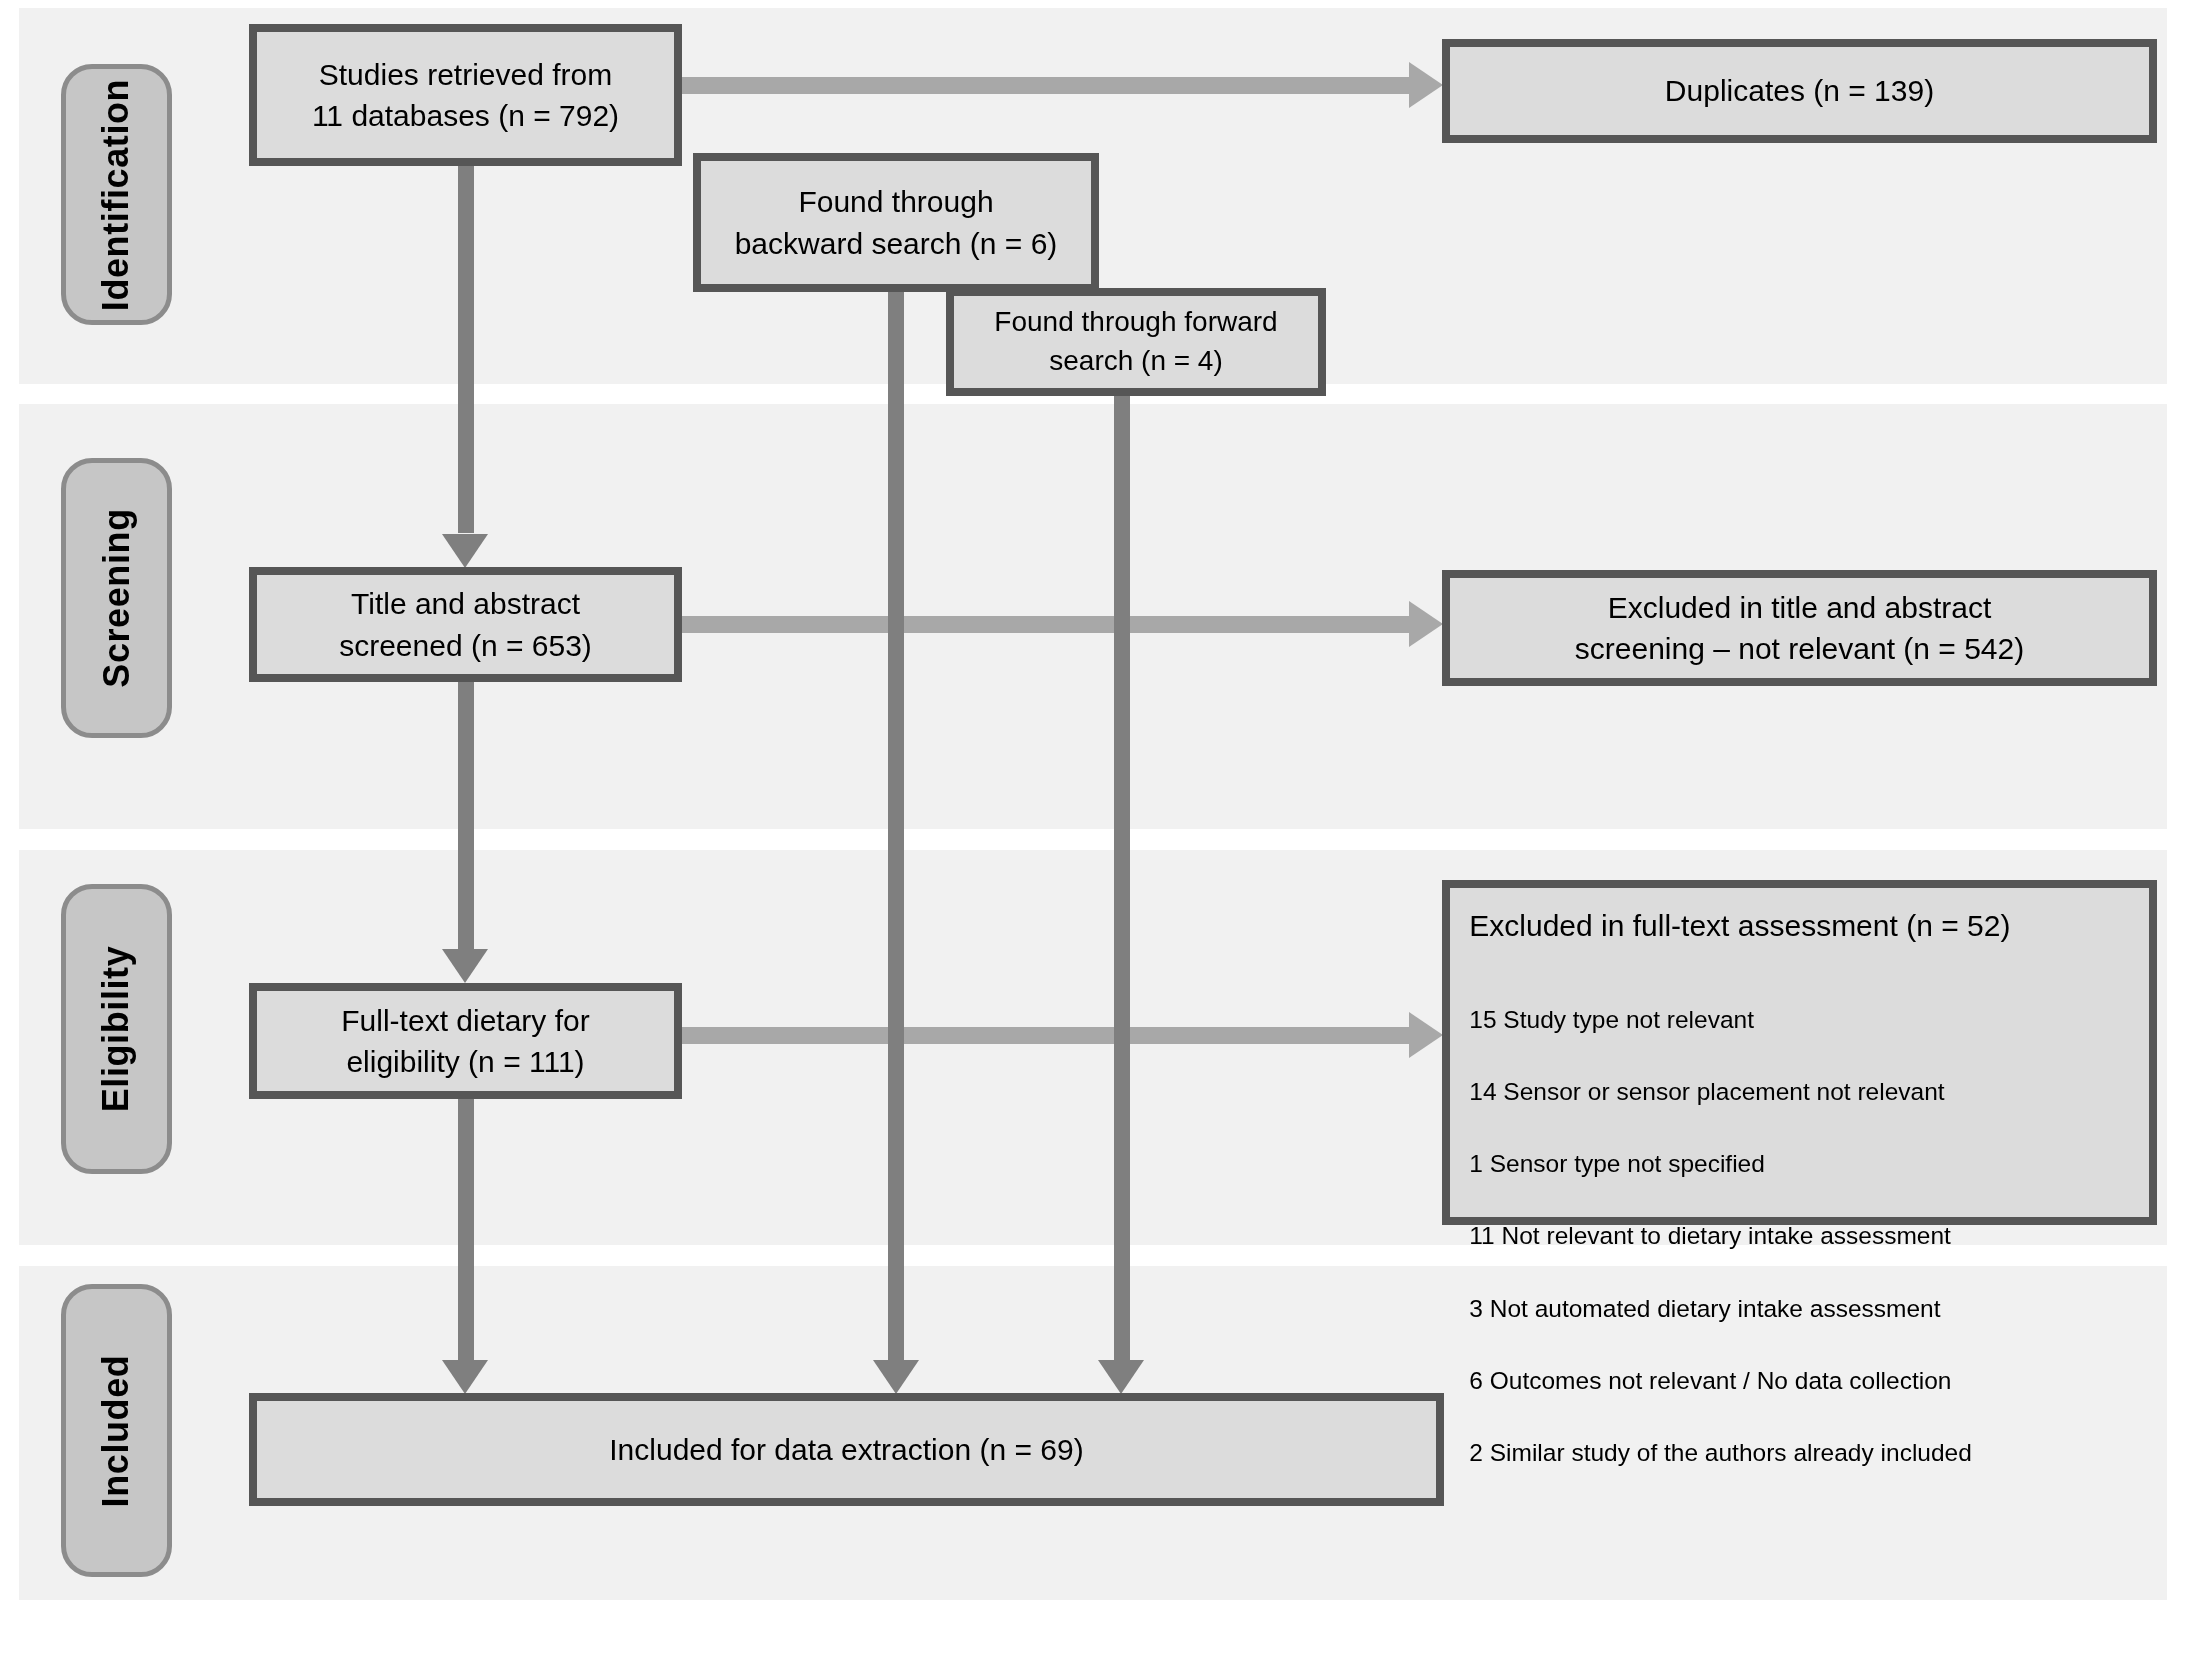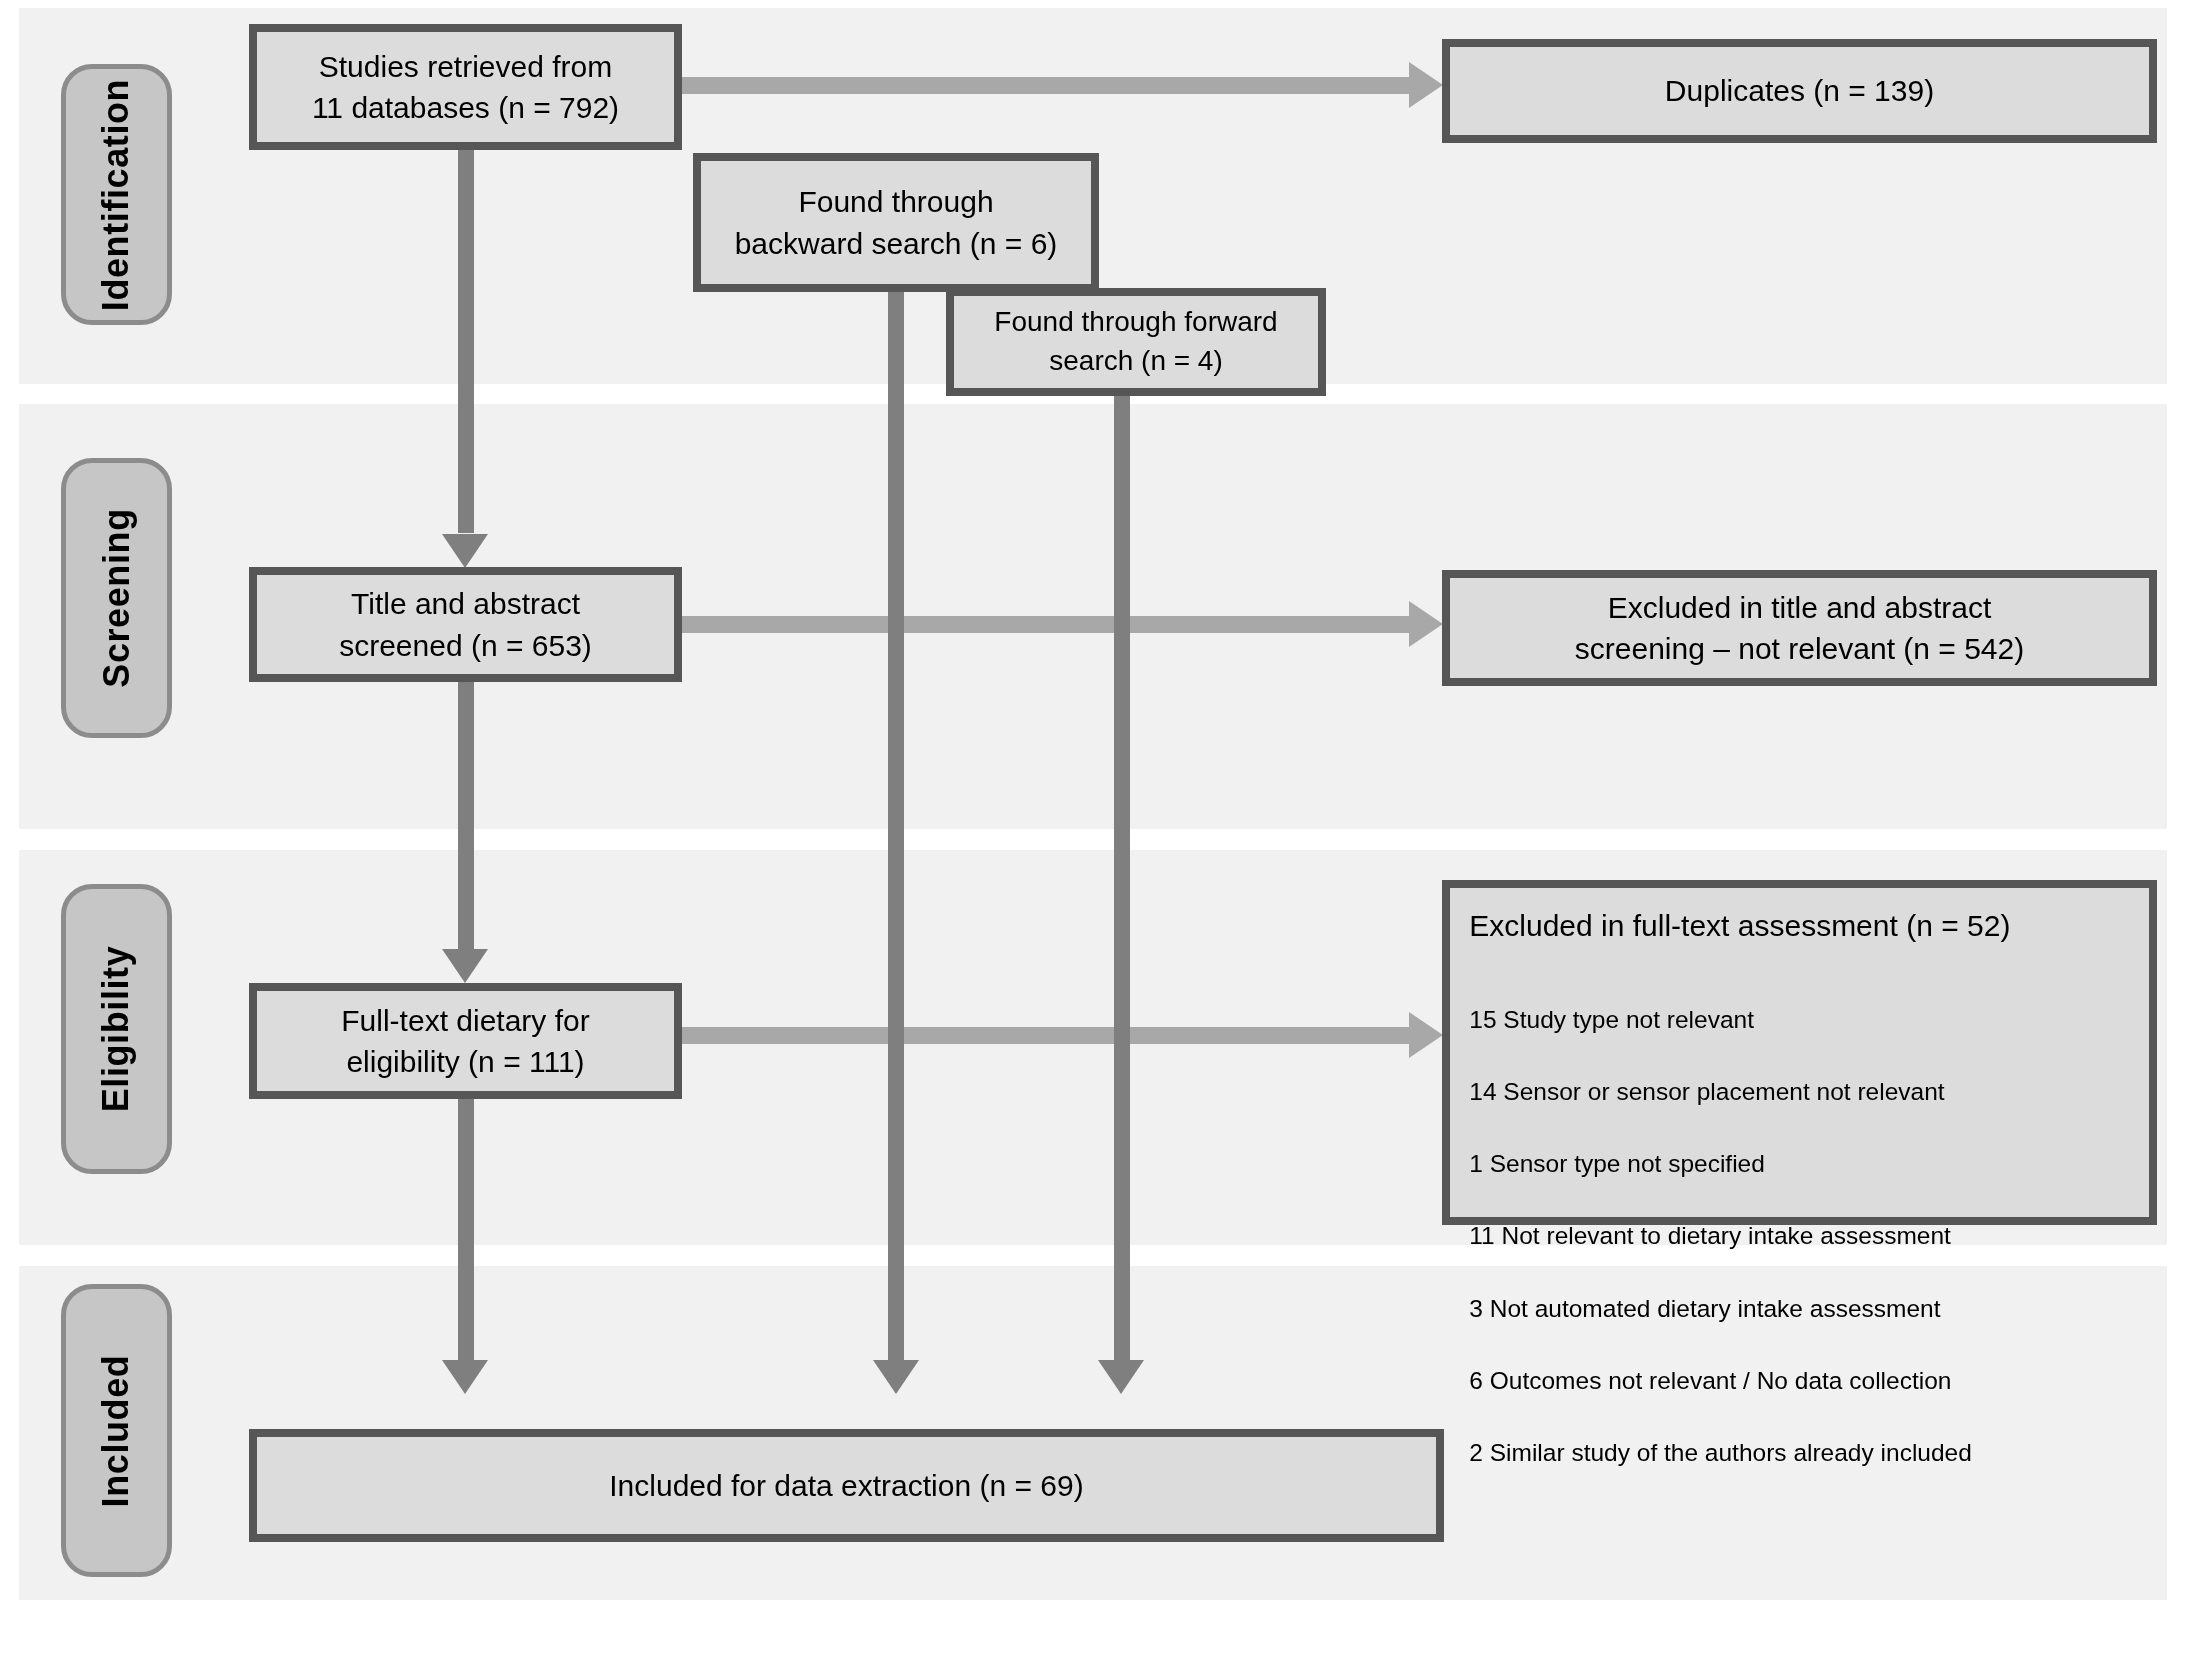--- a/index.html
+++ b/index.html
@@ -142,21 +142,21 @@
 
   <div class="vshaft" style="left:458px;top:1097px;height:263px;"></div>
   <div class="vhead" style="left:442px;top:1360px;"></div>
 
   <div class="vshaft" style="left:888px;top:263px;height:1097px;"></div>
   <div class="vhead" style="left:873px;top:1360px;"></div>
 
   <div class="vshaft" style="left:1114px;top:395px;height:965px;"></div>
   <div class="vhead" style="left:1098px;top:1360px;"></div>
 
-  <div class="box" style="left:249px;top:24px;width:433px;height:126px;align-items:center;">
+  <div class="box" style="left:249px;top:24px;width:433px;height:142px;align-items:center;">
     <span class="ln">Studies retrieved from</span>
     <span class="ln">11 databases (n = 792)</span>
   </div>
 
   <div class="box" style="left:1442px;top:39px;width:715px;height:104px;">
     <span class="ln">Duplicates (n = 139)</span>
   </div>
 
   <div class="box" style="left:693px;top:153px;width:406px;height:139px;">
     <span class="ln">Found through</span>
@@ -187,18 +187,18 @@
     <span class="list-header">Excluded in full-text assessment (n = 52)</span>
     <span class="list-item">15 Study type not relevant</span>
     <span class="list-item">14 Sensor or sensor placement not relevant</span>
     <span class="list-item">1 Sensor type not specified</span>
     <span class="list-item">11 Not relevant to dietary intake assessment</span>
     <span class="list-item">3 Not automated dietary intake assessment</span>
     <span class="list-item">6 Outcomes not relevant / No data collection</span>
     <span class="list-item">2 Similar study of the authors already included</span>
   </div>
 
-  <div class="box" style="left:249px;top:1393px;width:1195px;height:113px;margin-top:36px;">
+  <div class="box" style="left:249px;top:1393px;width:1195px;height:113px;">
     <span class="ln">Included for data extraction (n = 69)</span>
   </div>
 
 </div>
 
 
 </body></html>

